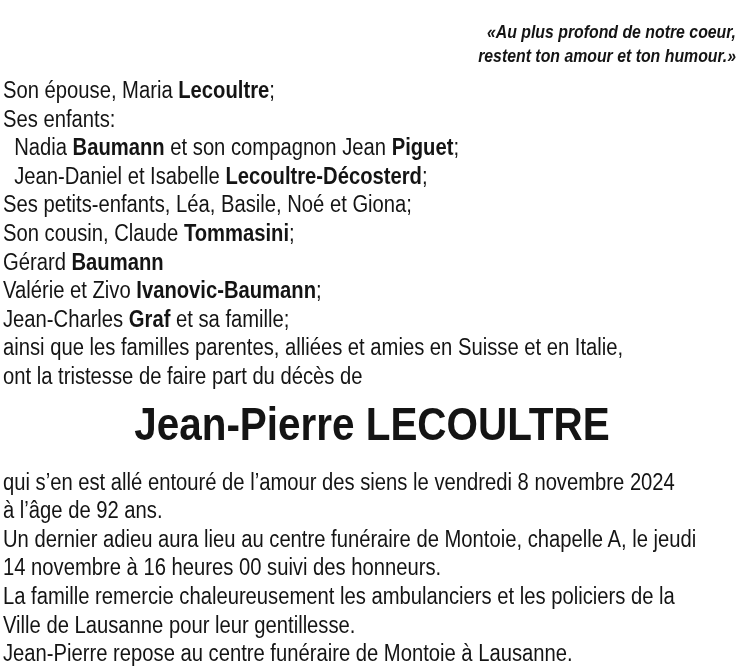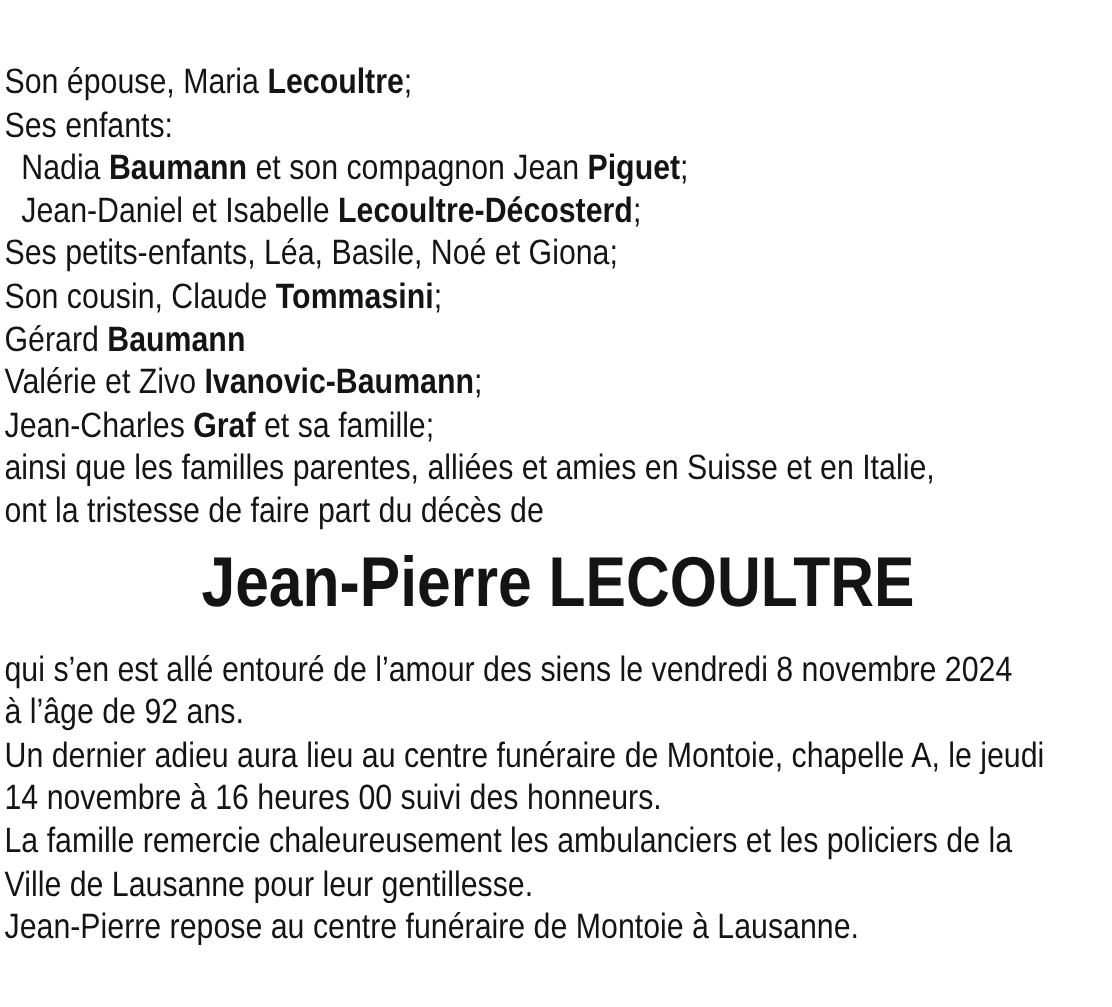--- a/index.html
+++ b/index.html
@@ -27,21 +27,21 @@
     padding-right: 5px;
   }
   .quote .qline {
     line-height: 24px;
     white-space: nowrap;
     transform: scaleX(0.88);
     transform-origin: 100% 50%;
   }
   
   .lines-block {
-    margin-top: 20px;
+    margin-top: 8px;
   }
   .line {
     font-size: 23.5px;
     line-height: 28.6px;
     white-space: nowrap;
     transform: scaleX(0.86);
     transform-origin: 0 50%;
   }
   .line.indent {
     padding-left: 13px;
@@ -62,20 +62,24 @@
   }
   .announcement {
     margin-top: 16px;
   }
 </style>
 </head>
 <body>
 
 <div class="page">
 
+  <div class="quote">
+      <div class="qline">«Au plus profond de notre coeur,</div>
+      <div class="qline">restent ton amour et ton humour.»</div>
+    </div>
 
   <div class="lines-block">
       <div class="line"><span class="seg">Son épouse, Maria </span><span class="seg-bold">Lecoultre</span><span class="seg">;</span></div>
       <div class="line"><span class="seg">Ses enfants:</span></div>
       <div class="line indent"><span class="seg">Nadia </span><span class="seg-bold">Baumann</span><span class="seg"> et son compagnon Jean </span><span class="seg-bold">Piguet</span><span class="seg">;</span></div>
       <div class="line indent"><span class="seg">Jean-Daniel et Isabelle </span><span class="seg-bold">Lecoultre-Décosterd</span><span class="seg">;</span></div>
       <div class="line"><span class="seg">Ses petits-enfants, Léa, Basile, Noé et Giona;</span></div>
       <div class="line"><span class="seg">Son cousin, Claude </span><span class="seg-bold">Tommasini</span><span class="seg">;</span></div>
       <div class="line"><span class="seg">Gérard </span><span class="seg-bold">Baumann</span></div>
       <div class="line"><span class="seg">Valérie et Zivo </span><span class="seg-bold">Ivanovic-Baumann</span><span class="seg">;</span></div>

